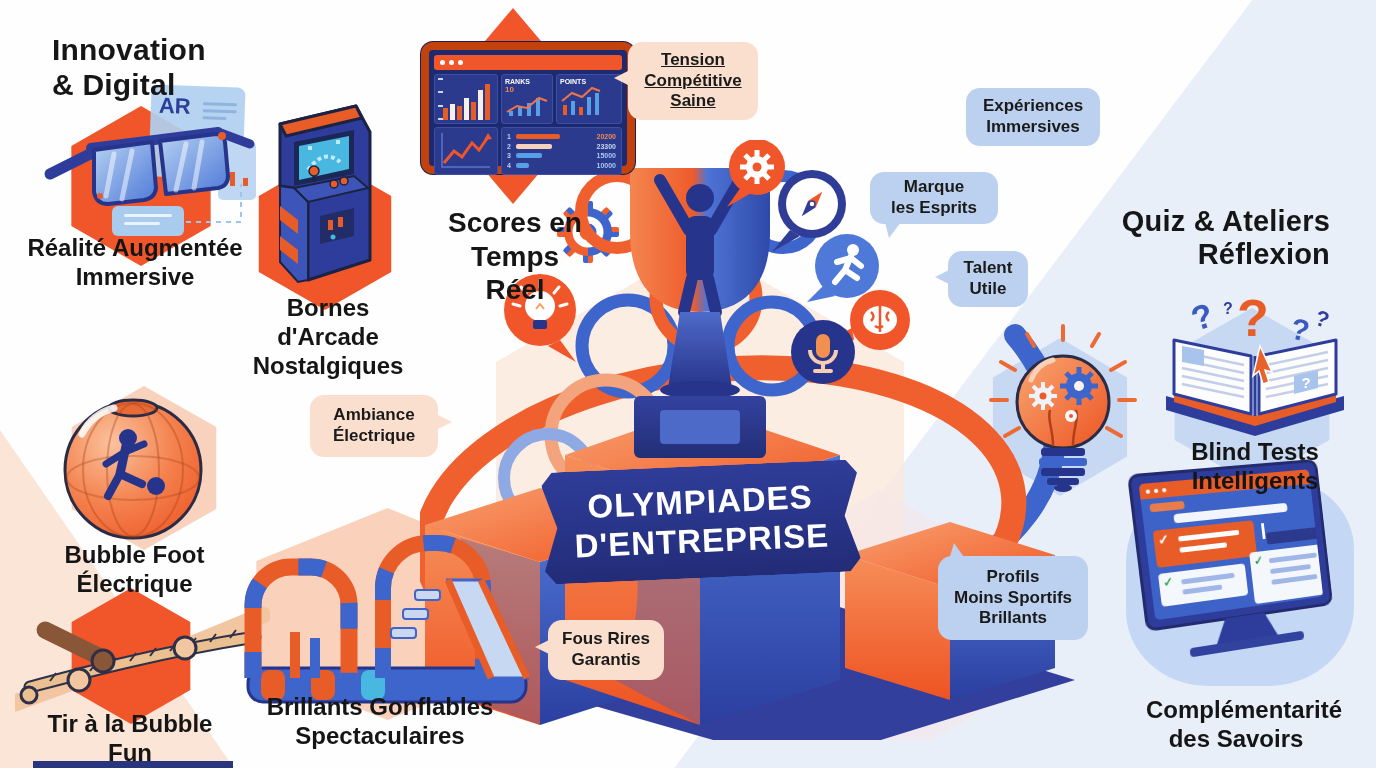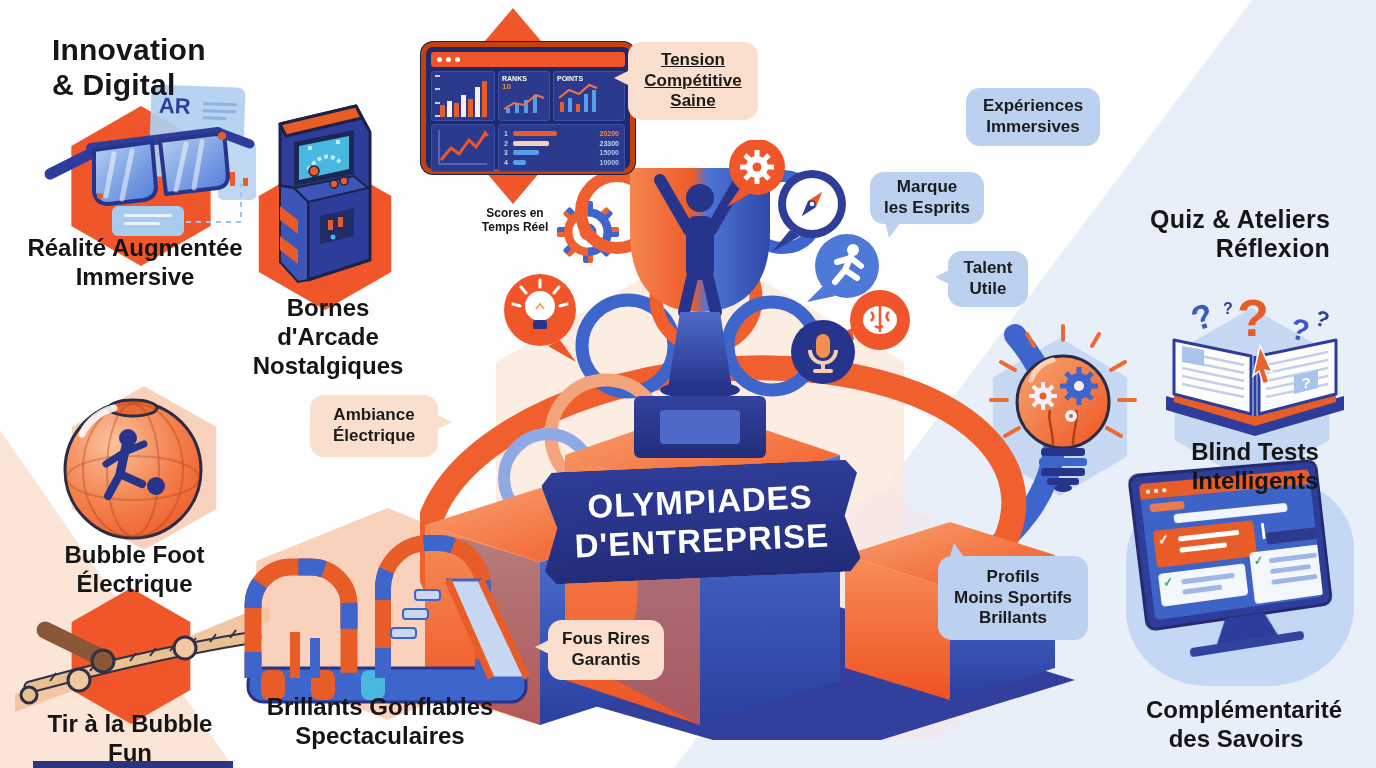--- a/index.html
+++ b/index.html
@@ -1,20 +1,20 @@
 <!DOCTYPE html>
 <html><head>
 <meta charset="utf-8">
 <style>
   html,body{margin:0;padding:0;background:#fff;}
   #stage{position:relative;width:1376px;height:768px;overflow:hidden;background:#FEFEFE;
          font-family:"Liberation Sans",sans-serif;}
   .abs{position:absolute;}
   .pre{white-space:pre-line;}
-  .hd{font-weight:700;color:#161616;font-size:25px;line-height:1.15;letter-spacing:.2px;}
+  .hd{font-weight:700;color:#161616;font-size:29px;line-height:1.15;letter-spacing:.2px;}
   .lbl{font-weight:700;color:#151515;font-size:24px;line-height:1.2;text-align:center;}
   .bub{font-weight:700;color:#1A1A1A;font-size:17px;line-height:1.22;text-align:center;
        display:flex;align-items:center;justify-content:center;border-radius:14px;z-index:6;}
   .bub .tail{position:absolute;width:20px;height:20px;}
   .peach{background:#FBDFCE;} .peach .tail{background:#FBDFCE;}
   .blue{background:#BCD1EF;} .blue .tail{background:#BCD1EF;}
   .hex{clip-path:polygon(50% 0,93% 25%,93% 75%,50% 100%,7% 75%,7% 25%);}
   .diam{clip-path:polygon(50% 0,100% 50%,50% 100%,0 50%);}
   .t-left{clip-path:polygon(100% 0,0 50%,100% 100%);}
   .t-right{clip-path:polygon(0 0,100% 50%,0 100%);}
@@ -104,21 +104,21 @@
       <rect x="80" y="127" width="5" height="10" fill="#E85C28"></rect>
     <circle cx="75" cy="147" r="2.5" fill="#49B8E0"></circle>
     <polygon points="22,96 36,98 50,112 50,190 40,192 22,172" fill="#3D55B8" stroke="#1B2244" stroke-width="2"></polygon>
     <polygon points="22,116 40,130 40,144 22,130" fill="#E85C28"></polygon>
     <polygon points="22,146 40,160 40,174 22,160" fill="#E85C28"></polygon>
   </svg>
   <div class="abs lbl pre" style="left:238px;top:294px;width:180px;z-index:5;">Bornes d'Arcade
 Nostalgiques</div>
 
   <div class="abs diam" style="left:430px;top:8px;width:166px;height:196px;background:#F0562A;z-index:1;"></div>
-  <div class="abs" style="left:421px;top:42px;width:214px;height:132px;background:#1E2A6E;border:5px solid #c2410c;
+  <div class="abs" style="left:421px;top:42px;width:214px;height:132px;background:#1E2A6E;border:8px solid #c2410c;
               border-radius:12px;z-index:3;padding:5px;box-sizing:border-box;box-shadow:0 0 0 1px #17204F;">
     <div style="height:15px;background:#F0562A;border-radius:3px;display:flex;align-items:center;gap:4px;padding-left:6px;">
       <span style="width:5px;height:5px;border-radius:50%;background:#FFF;"></span>
       <span style="width:5px;height:5px;border-radius:50%;background:#FFF;"></span>
       <span style="width:5px;height:5px;border-radius:50%;background:#FFF;"></span>
     </div>
     <div style="display:flex;gap:3px;margin-top:4px;">
       <div class="sb" style="width:64px;height:50px;display:flex;align-items:flex-end;gap:2px;padding:3px;box-sizing:border-box;">
         <div style="width:3px;height:100%;display:flex;flex-direction:column;justify-content:space-between;">
           <i style="display:block;width:5px;height:2px;background:#C9D6F4;"></i>
@@ -182,21 +182,21 @@
           <span class="sbval" style="color:#A8C8F4;">15000</span>
         </div>
         <div class="sbrow">
           <span class="sbrank">4</span>
           <span class="sbbar" style="width:13px;background:#57A0E8;"></span>
           <span class="sbval" style="color:#A8C8F4;">10000</span>
         </div>
       </div>
     </div>
   </div>
-  <div class="abs lbl pre" style="left:440px;top:206px;width:150px;font-size:12px;z-index:5;">Scores en
+  <div class="abs lbl pre" style="left:440px;top:206px;width:150px;font-size:28px;z-index:5;">Scores en
 Temps Réel</div>
 
   <svg class="abs" style="left:420px;top:140px;z-index:2;" width="660" height="600" viewBox="0 0 660 600">
     <defs>
       <linearGradient id="gTop" x1="0" y1="0" x2="1" y2="1">
           <stop offset="0" stop-color="#F9A071"></stop>
           <stop offset="1" stop-color="#F05A26"></stop>
         </linearGradient>
       <linearGradient id="gFront" x1="0" y1="0" x2="0" y2="1">
           <stop offset="0" stop-color="#F68E59"></stop>
@@ -499,21 +499,21 @@
   <div class="abs bub peach pre" style="left:628px;top:42px;width:130px;height:78px;text-decoration:underline;">
     <span class="tail t-left" style="left:-14px;top:26px;"></span>
     <span>Tension
 Compétitive
 Saine</span>
   </div>
   <div class="abs bub blue pre" style="left:966px;top:88px;width:134px;height:58px;">
     <span>Expériences
 Immersives</span>
   </div>
-  <div class="abs bub blue pre" style="left:870px;top:172px;width:114px;height:52px;">
+  <div class="abs bub blue pre" style="left:870px;top:172px;width:128px;height:52px;">
     <span class="tail t-down" style="left:14px;bottom:-14px;"></span>
     <span>Marque
 les Esprits</span>
   </div>
   <div class="abs bub blue pre" style="left:948px;top:251px;width:80px;height:56px;">
     <span class="tail t-left" style="left:-13px;top:16px;"></span>
     <span>Talent
 Utile</span>
   </div>
   <div class="abs bub peach pre" style="left:310px;top:395px;width:128px;height:62px;">

